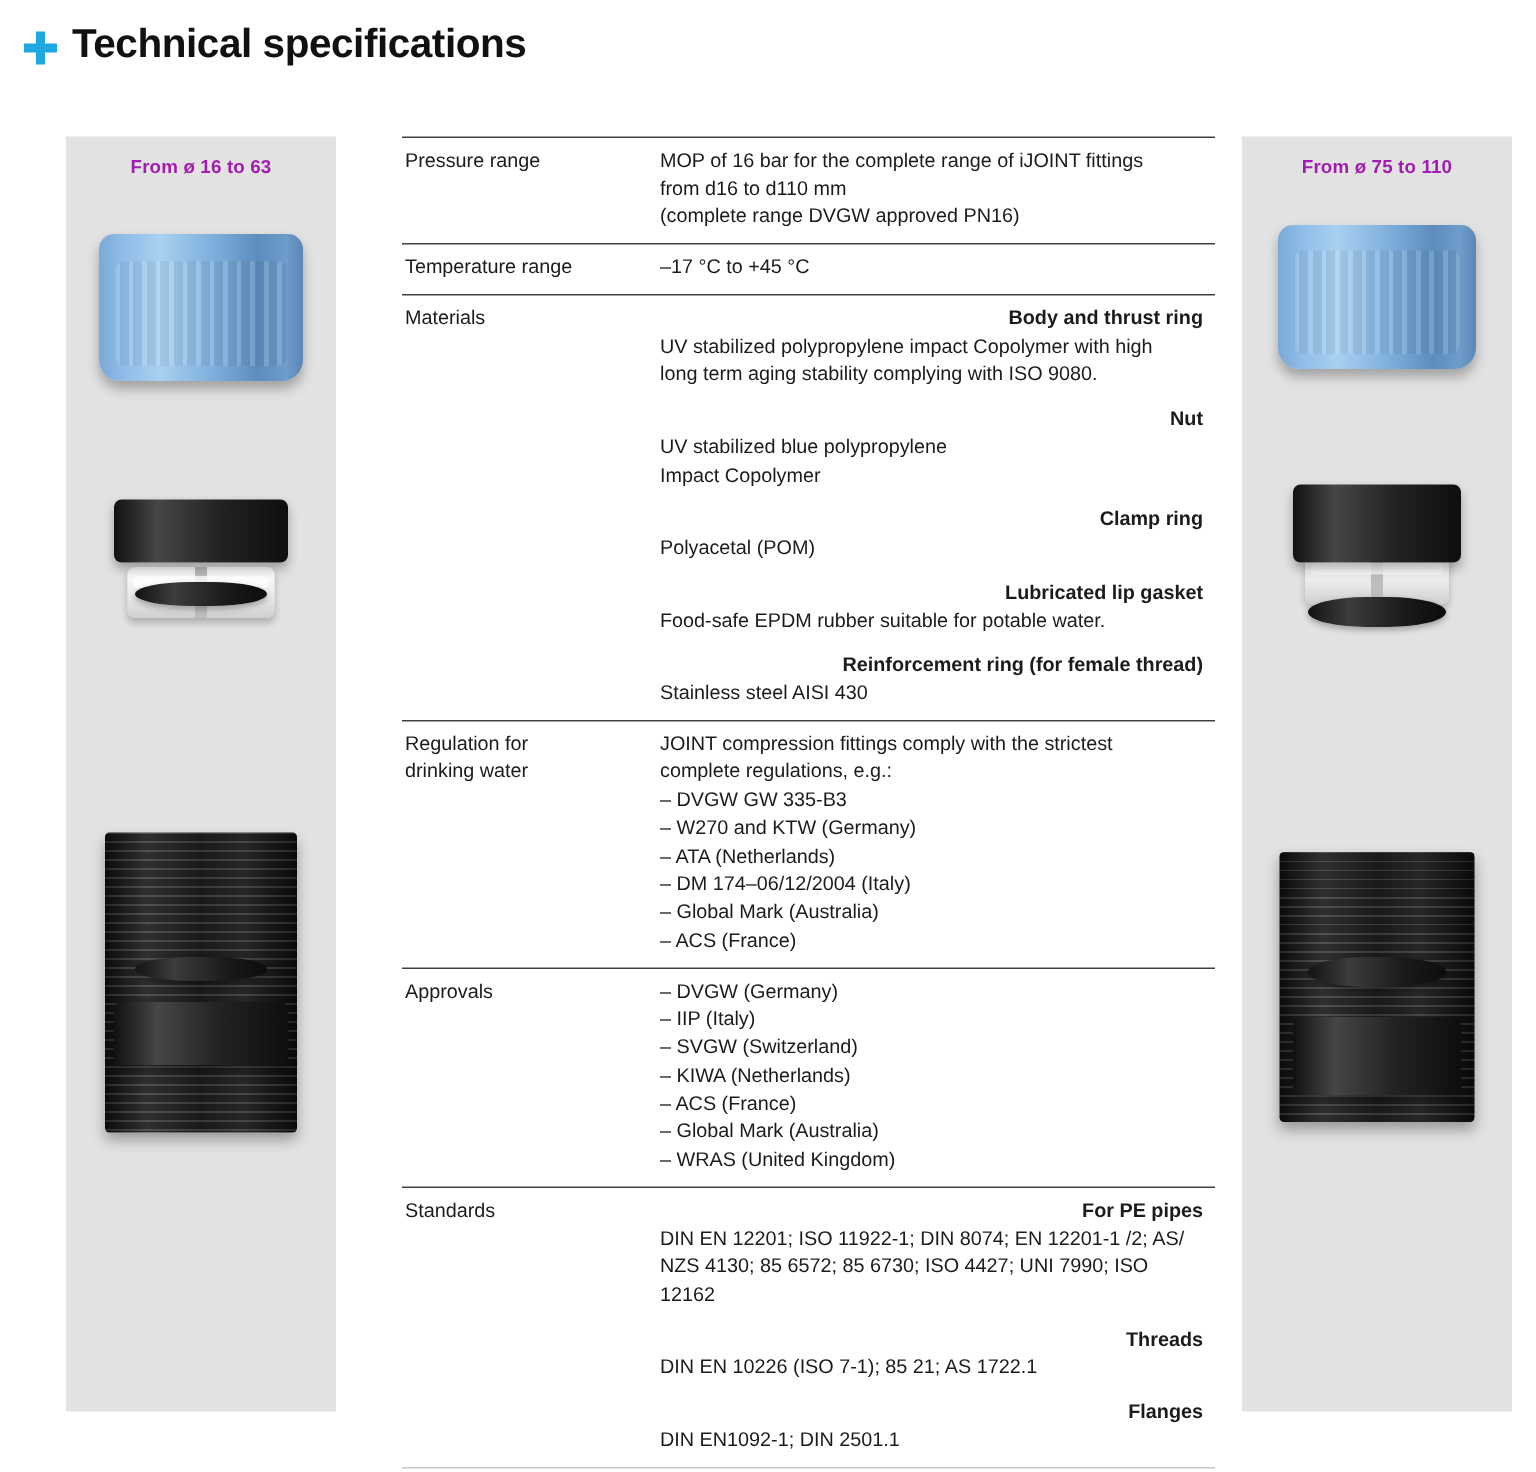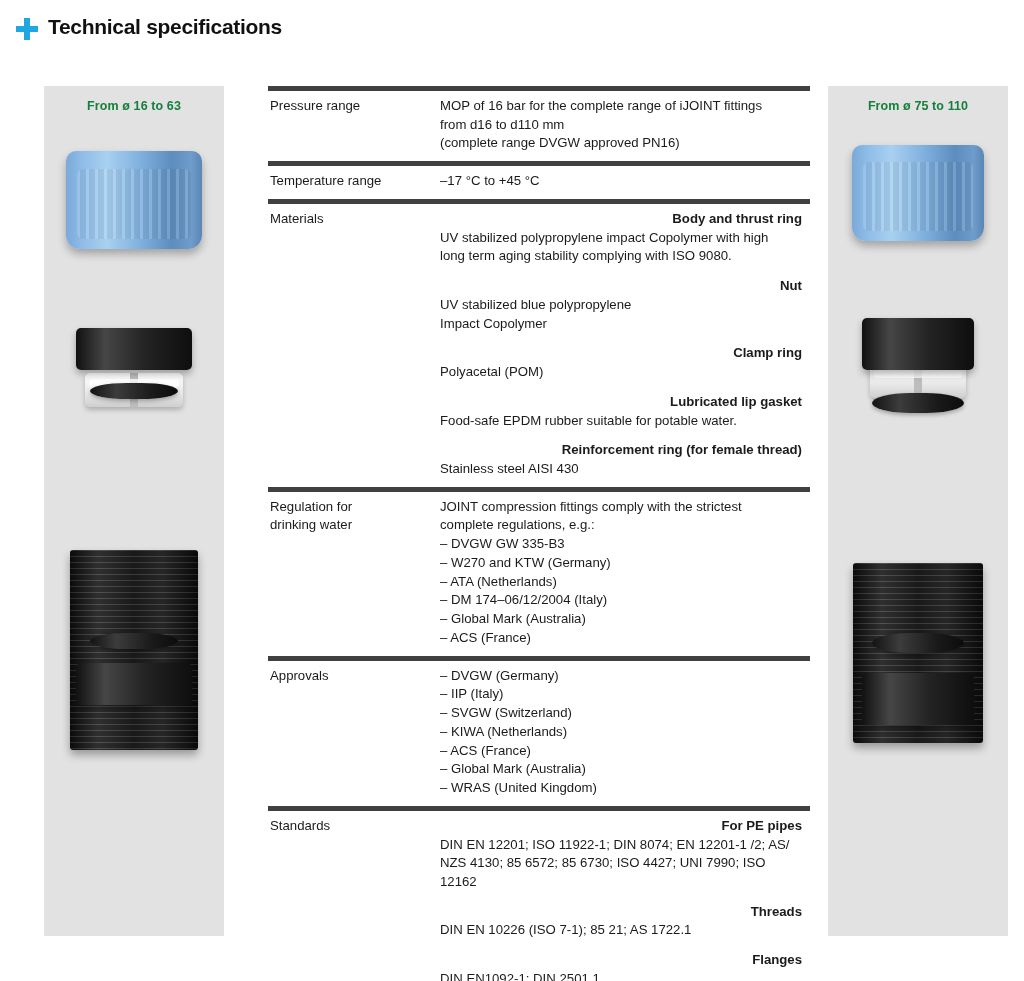--- a/index.html
+++ b/index.html
@@ -35,21 +35,21 @@
     position: absolute;
     background: #1fa7e1;
   }
   .plus-icon::before {
     left: 8px; top: 0; width: 6px; height: 22px;
   }
   .plus-icon::after {
     top: 8px; left: 0; height: 6px; width: 22px;
   }
   .page-title {
-    font-size: 21px;
+    font-size: 27px;
     font-weight: bold;
     letter-spacing: -0.3px;
     color: #111;
   }
 
   
   .content {
     display: flex;
     align-items: flex-start;
     padding: 46px 0 0 0;
@@ -64,38 +64,38 @@
   }
   .img-col.right {
     margin-left: 0;
     margin-right: 16px;
   }
   .img-col-caption {
     text-align: center;
     font-size: 12.5px;
     font-weight: bold;
     padding-top: 13px;
-    color: #15803d;
+    color: #a21caf;
     letter-spacing: 0.1px;
   }
 
   .table-col {
     flex: 1 1 auto;
     margin: 0 18px 0 44px;
   }
 
   
   table.spec {
     border-collapse: collapse;
     width: 100%;
     font-size: 13.2px;
     line-height: 1.42;
   }
   table.spec td {
-    border-top: 5px solid #404040;
+    border-top: 1px solid #404040;
     vertical-align: top;
     padding: 6px 8px 8px 2px;
     margin-left: 12px;
   }
   table.spec tr:last-child td {
     border-bottom: 1px solid #c9c9c9;
   }
   td.label {
     width: 160px;
     padding-right: 12px;

